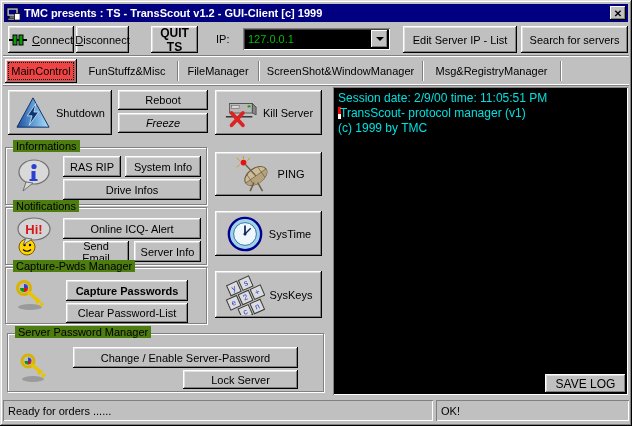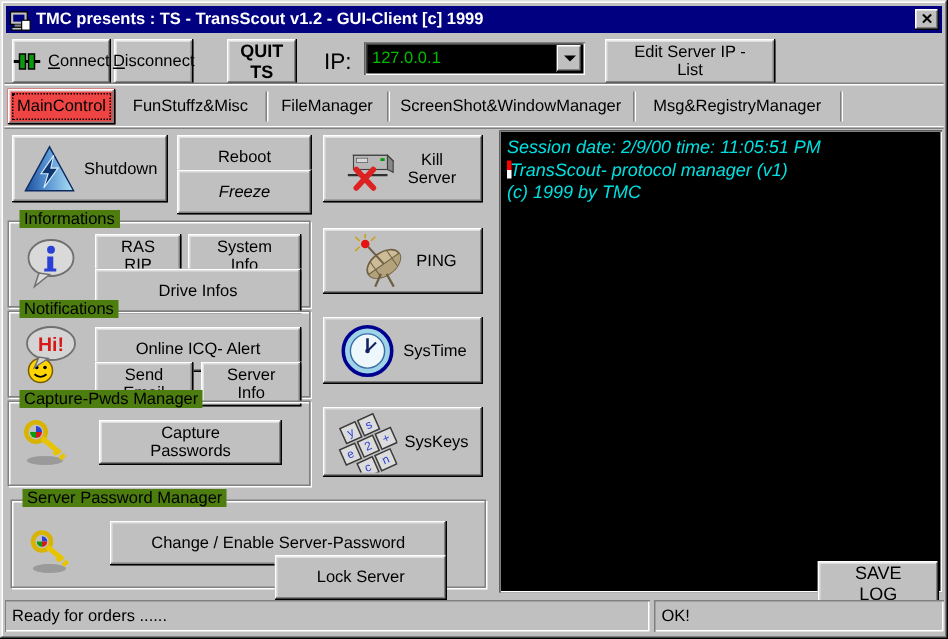--- a/index.html
+++ b/index.html
@@ -13,27 +13,27 @@
     display:flex;align-items:center;padding:0 2px;gap:3px;
   }
   .title-text{color:#fff;font-size:11px;font-weight:bold;white-space:nowrap;flex:1;}
   .close-btn{
     width:16px;height:14px;background:#c0c0c0;display:flex;align-items:center;justify-content:center;
     box-shadow: inset -1px -1px 0 #000, inset 1px 1px 0 #fff, inset -2px -2px 0 #808080;
     font-size:10px;font-weight:bold;color:#000;
   }
   .btn{
     position:absolute;display:flex;align-items:center;justify-content:center;gap:5px;
-    background:#c0c0c0;border:none;margin:0;padding:15px;color:#000;font-size:11px;cursor:default;
+    background:#c0c0c0;border:none;margin:0;padding:5px;color:#000;font-size:11px;cursor:default;
     box-shadow: inset -1px -1px 0 #000, inset 1px 1px 0 #fff, inset -2px -2px 0 #808080, inset 2px 2px 0 #dfdfdf;
   }
   .accel{display:inline-block;}
   .accel::first-letter{text-decoration:underline;}
   .bevel-line{position:absolute;left:3px;right:3px;height:2px;border-top:1px solid #808080;border-bottom:1px solid #fff;}
-  .ip-label{position:absolute;font-size:15px;color:#000;}
+  .ip-label{position:absolute;font-size:11px;color:#000;}
   .combo{
     position:absolute;left:243px;top:28px;width:147px;height:22px;background:#000;
     box-shadow: inset 1px 1px 0 #808080, inset -1px -1px 0 #fff, inset 2px 2px 0 #404040;
     display:flex;align-items:center;
   }
   .combo input{
     flex:1;background:transparent;border:none;outline:none;color:#00bb00;font-size:11px;padding-left:5px;width:100px;
   }
   .combo-arrow{
     width:17px;height:18px;margin-right:2px;background:#c0c0c0;display:flex;align-items:center;justify-content:center;
@@ -45,21 +45,21 @@
     box-shadow: inset -1px -1px 0 #000, inset 1px 1px 0 #fff, inset -2px -2px 0 #808080, inset 2px 2px 0 #dfdfdf;
     outline:1px dotted #000;outline-offset:-4px;background:#ef4444;
   }
   .tab-sep{position:absolute;top:61px;width:1px;height:20px;background:#808080;box-shadow:1px 0 0 #fff;}
   .group{position:absolute;border:1px solid #808080;box-shadow: inset 1px 1px 0 #fff, 1px 1px 0 #fff;}
   .group-legend{position:absolute;top:-8px;left:7px;background:#4d7c0f;padding:0 3px;font-size:11px;color:#000;white-space:nowrap;}
   .icon{display:flex;align-items:center;justify-content:center;}
   .log{
     position:absolute;left:333px;top:87px;width:295px;height:308px;background:#000;
     box-shadow: inset 1px 1px 0 #808080, inset -1px -1px 0 #fff;
-    padding:4px 5px;font-size:12px;color:#00e0e0;line-height:15px;font-style:italic;
+    padding:4px 5px;font-size:12px;color:#00e0e0;line-height:15px;
   }
   .caret{display:inline-block;width:3px;height:12px;vertical-align:-2px;margin-right:-1px;
     background:linear-gradient(#f00 0 55%, #fff 55% 100%);}
   .savelog{left:545px;top:374px;width:81px;height:19px;font-size:12px;}
   .statusbar-panel{
     position:absolute;top:400px;height:21px;background:#c0c0c0;display:flex;align-items:center;
     box-shadow: inset 1px 1px 0 #808080, inset -1px -1px 0 #fff;
     font-size:11px;color:#000;padding-left:5px;
   }
   .quit{font-weight:bold;font-size:12px;}
@@ -103,20 +103,23 @@
   </button>
   <span class="ip-label" style="left:216px;top:33px;">IP:</span>
   <div class="combo">
     <input readonly="" value="127.0.0.1" style="">
     <span class="combo-arrow">
         <i></i>
       </span>
   </div>
   <button class="btn" style="left:403px;top:26px;width:114px;height:27px;">
     <span>Edit Server IP - List</span>
+  </button>
+  <button class="btn" style="left:521px;top:26px;width:107px;height:27px;">
+    <span>Search for servers</span>
   </button>
 
   <div class="bevel-line" style="top:55px;"></div>
 
   <div class="tab selected" style="left:5px;width:72px;">
     <span>MainControl</span>
   </div>
   <div class="tab" style="left:78px;width:98px;">
     <span>FunStuffz&amp;Misc</span>
   </div>
@@ -263,22 +266,25 @@
         <ellipse cx="16" cy="29" rx="12" ry="3" fill="#9a9a9a"></ellipse>
         <circle cx="10" cy="10" r="6.5" fill="none" stroke="#d8b400" stroke-width="3"></circle>
         <path d="M10,6 a4,4 0 0 1 4,4 l-4,0 z" fill="#2a3fd4"></path>
         <path d="M14,10 a4,4 0 0 1 -4,4 l0,-4 z" fill="#d81818"></path>
         <path d="M10,14 a4,4 0 0 1 -4,-4 l4,0 z" fill="#0c9a0c"></path>
         <line x1="14" y1="14" x2="26" y2="24" stroke="#e8c400" stroke-width="3.5"></line>
         <line x1="22" y1="25" x2="25" y2="22" stroke="#e8c400" stroke-width="3"></line>
         <line x1="26" y1="28" x2="29" y2="25" stroke="#e8c400" stroke-width="3"></line>
       </svg>
     </span>
-    <button class="btn" style="left:60px;top:12px;width:122px;height:21px;">
+    <button class="btn" style="left:60px;top:12px;width:122px;height:21px;font-weight:bold;">
       <span>Capture Passwords</span>
+    </button>
+    <button class="btn" style="left:60px;top:35px;width:122px;height:20px;">
+      <span>Clear Password-List</span>
     </button>
   </div>
   <button class="btn" style="left:215px;top:271px;width:107px;height:47px;">
     <span class="icon">
       <svg width="40" height="40" viewBox="0 0 40 40">
         <g transform="rotate(-24 20 20)">
           <g fill="#dcdcdc" stroke="#3a3a3a" stroke-width="1">
             <rect x="7" y="4" width="11" height="11"></rect>
               <rect x="20" y="4" width="11" height="11"></rect>
             <rect x="1" y="17" width="11" height="11"></rect>

